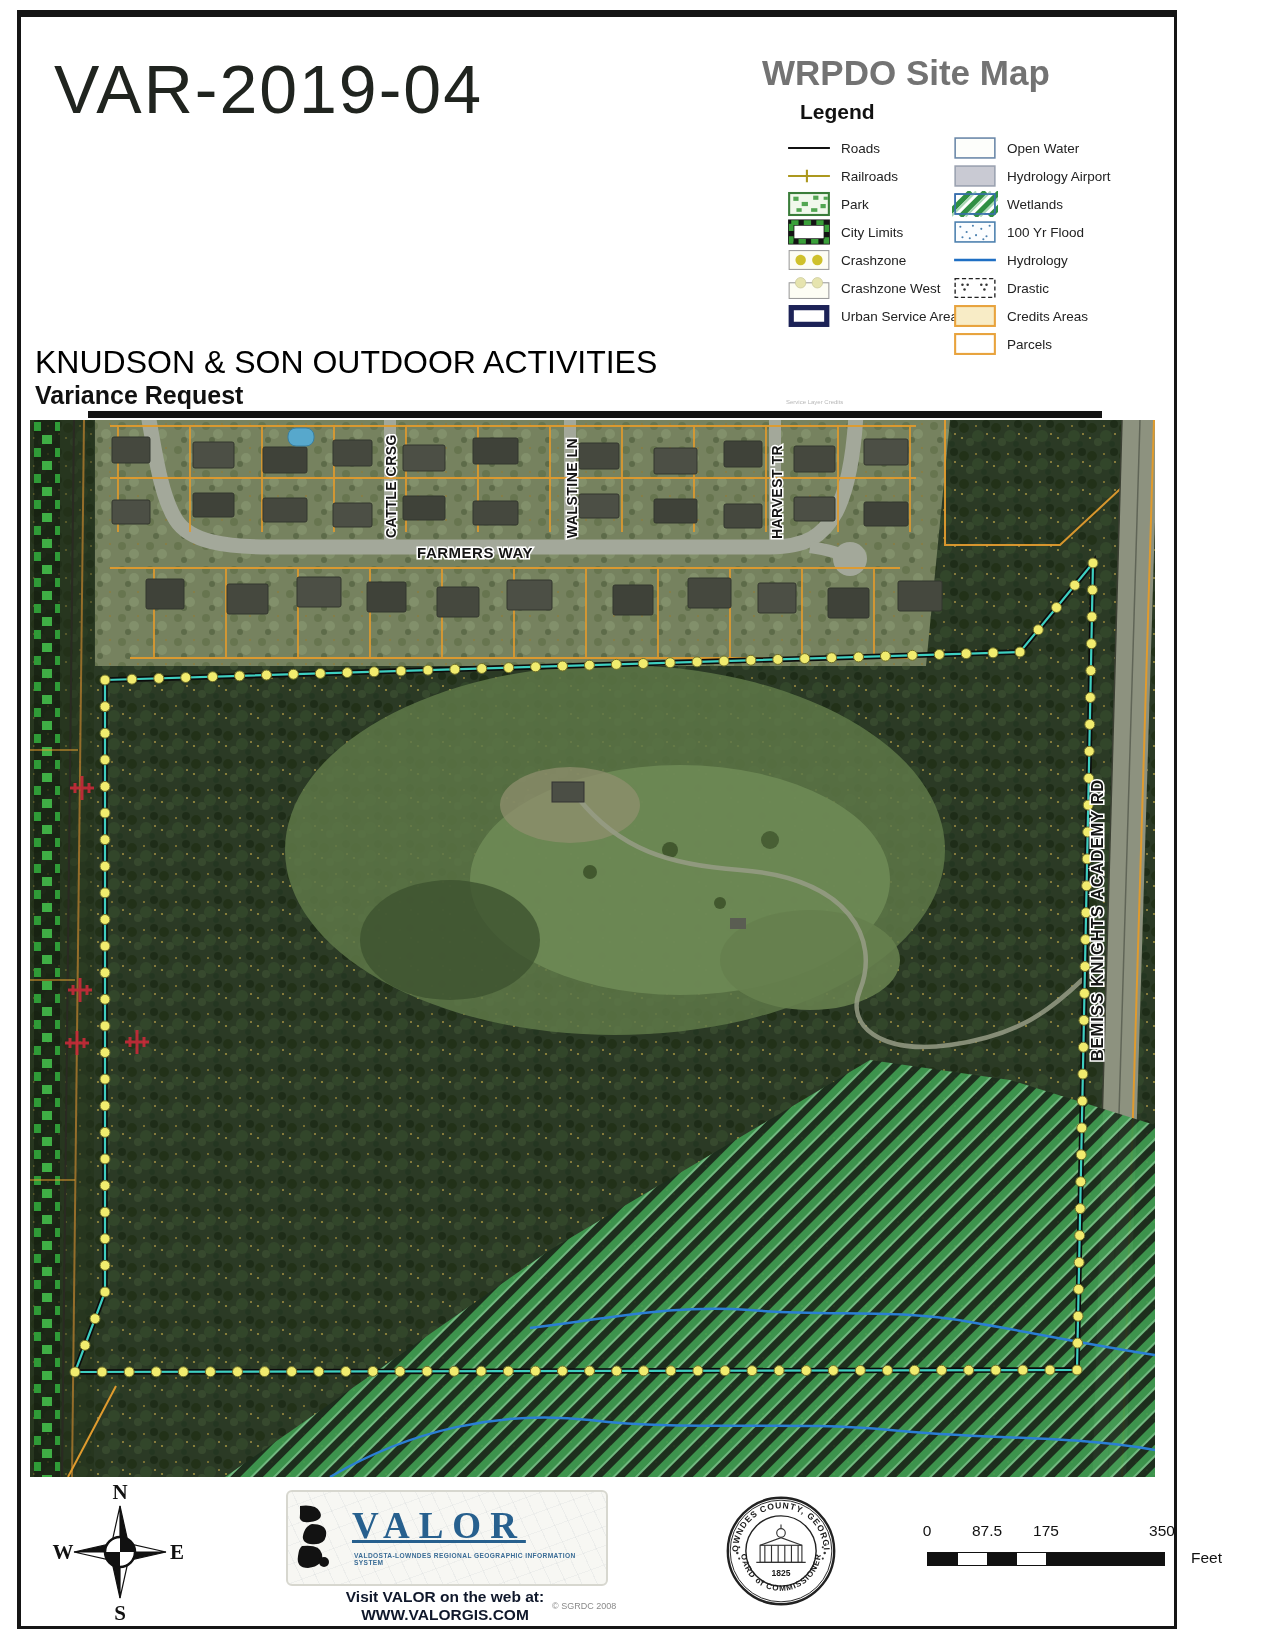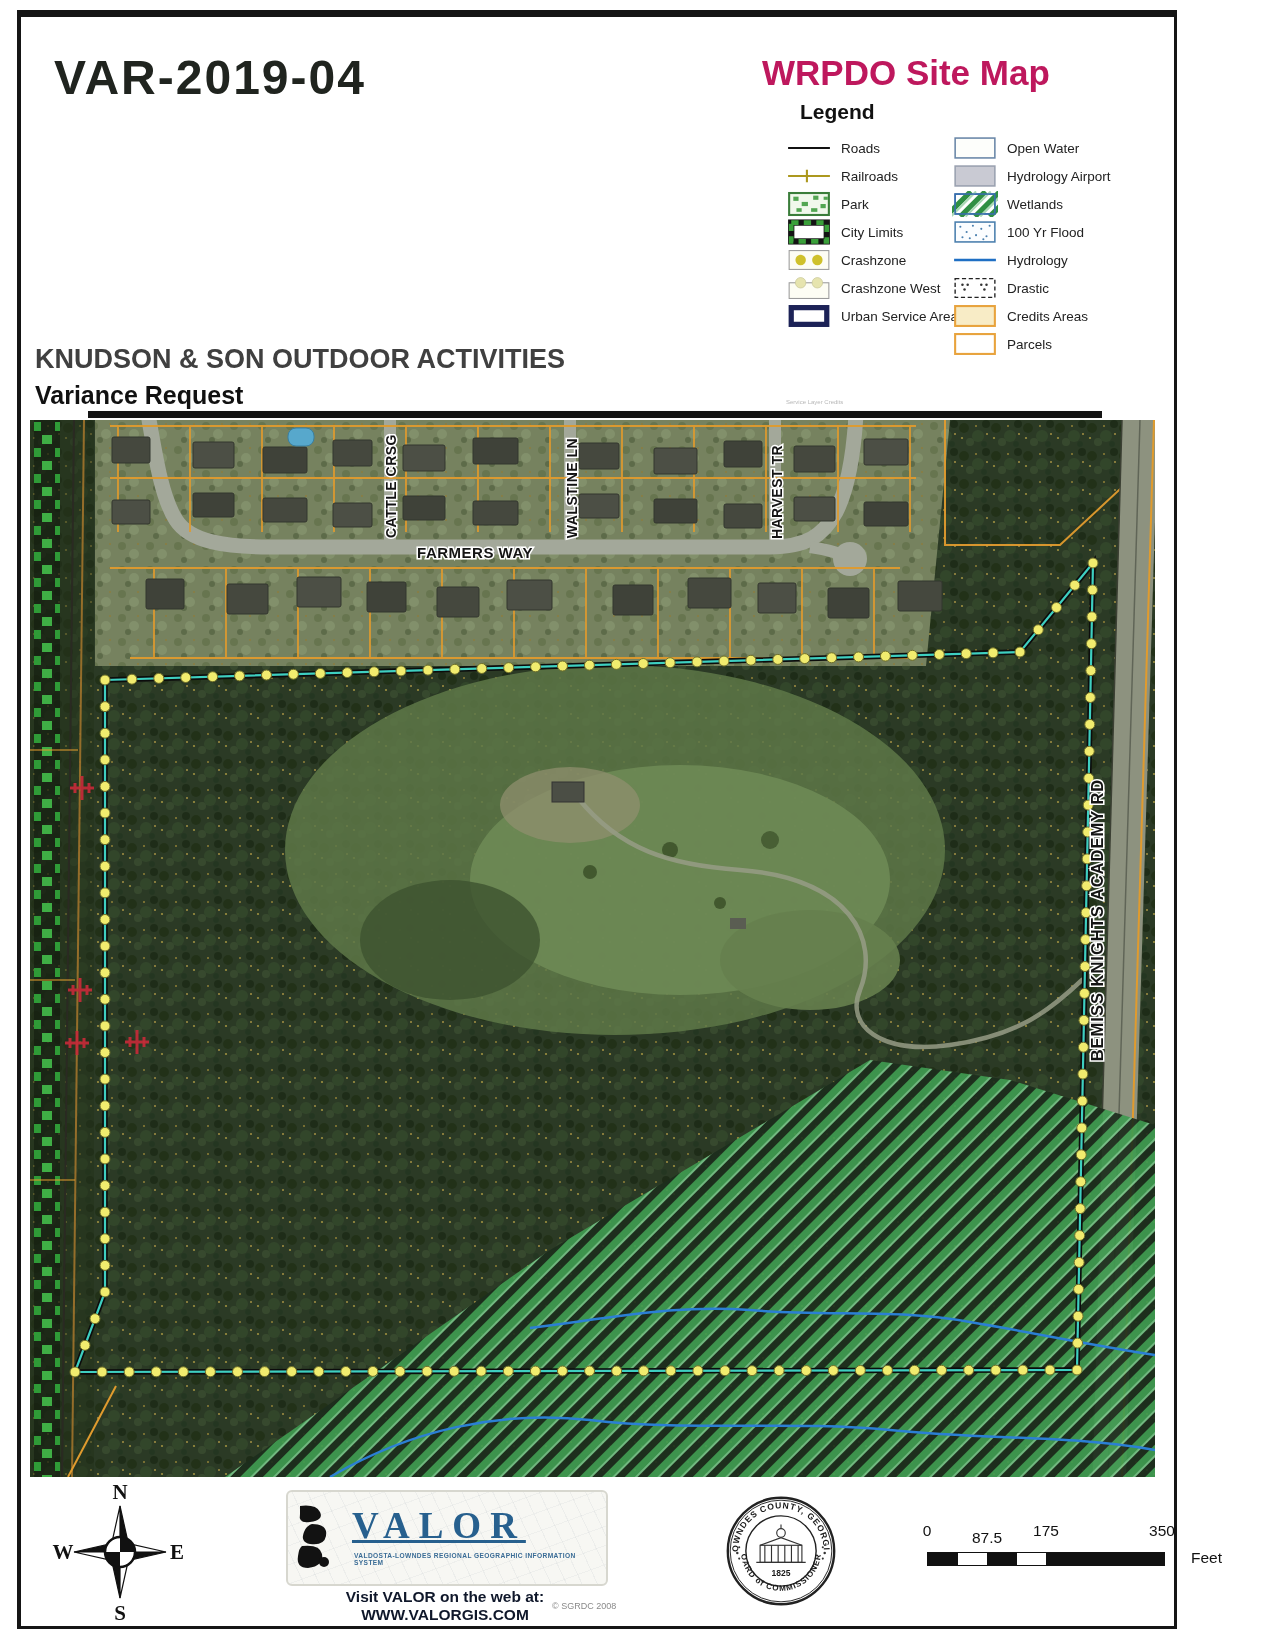--- a/index.html
+++ b/index.html
@@ -2,28 +2,28 @@
 <html><head>
 <meta charset="utf-8">
 <style>
   html,body{margin:0;padding:0;background:#ffffff;}
   body{width:1275px;height:1651px;position:relative;overflow:hidden;
        font-family:"Liberation Sans",sans-serif;color:#1a1a1a;}
   .abs{position:absolute;}
   
   .frame{background:#151515;}
   
-  .case-num{left:54px;top:50px;font-size:48px;font-weight:700;letter-spacing:2px;color:#20241f;}
-  .map-title{left:762px;top:53px;font-size:35px;font-weight:800;color:#be185d;}
+  .case-num{left:54px;top:50px;font-size:68px;font-weight:400;letter-spacing:2px;color:#20241f;}
+  .map-title{left:762px;top:53px;font-size:35px;font-weight:800;color:#737373;}
   .legend-title{left:800px;top:100px;font-size:21px;font-weight:800;color:#111;}
   .legend-col{display:flex;flex-direction:column;}
   .lrow{display:flex;align-items:center;height:28px;}
   .lrow svg{width:46px;height:26px;margin-right:9px;flex:0 0 auto;}
   .ltext{font-size:13.5px;color:#222;white-space:nowrap;}
-  .proj1{left:35px;top:344px;font-size:27px;font-weight:700;color:#404040;}
+  .proj1{left:35px;top:344px;font-size:32px;font-weight:400;color:#000000;}
   .proj2{left:35px;top:381px;font-size:25px;font-weight:800;color:#111;}
   .credits{left:786px;top:399px;font-size:6px;color:#b8b8b8;}
   .neatline{left:88px;top:411px;width:1014px;height:7px;background:#141414;}
   
   .weburl{left:286px;top:1588px;width:318px;text-align:center;font-size:15.5px;font-weight:700;color:#0f172a;}
   .copyright{left:552px;top:1601px;font-size:9px;color:#8a8a8a;}
   .valor-box{left:286px;top:1490px;width:318px;height:92px;border:2px solid #d7d7cf;border-radius:6px;
      background:#f7f7f3;
      background-image:repeating-linear-gradient(65deg,rgba(160,170,180,.12) 0 1px,transparent 1px 14px),
                       repeating-linear-gradient(-20deg,rgba(160,170,180,.10) 0 1px,transparent 1px 18px);}
@@ -539,21 +539,21 @@
       <circle cx="-44" cy="8" r="1.1"></circle>
     <circle cx="46" cy="2" r="1.3"></circle>
       <circle cx="44" cy="-4" r="1.1"></circle>
       <circle cx="44" cy="8" r="1.1"></circle>
   </g>
   <text x="0" y="26" font-size="9" font-weight="700" fill="#1a1a1a" text-anchor="middle">1825</text>
 </svg>
 
 <div class="abs scale-wrap">
   <span class="scale-tick" style="left:27px;">0</span>
-  <span class="scale-tick" style="left:87px;margin-top:7px;">87.5</span>
+  <span class="scale-tick" style="left:87px;">87.5</span>
   <span class="scale-tick" style="left:146px;">175</span>
   <span class="scale-tick" style="left:262px;">350</span>
   <div class="scale-bar">
     <div class="sb-seg" style="width:29.5px;background:#111;"></div>
     <div class="sb-seg" style="width:29.5px;background:#fff;"></div>
     <div class="sb-seg" style="width:29.5px;background:#111;"></div>
     <div class="sb-seg" style="width:29.5px;background:#fff;"></div>
     <div class="sb-seg" style="width:118px;background:#111;"></div>
   </div>
   <span class="scale-unit">Feet</span>

